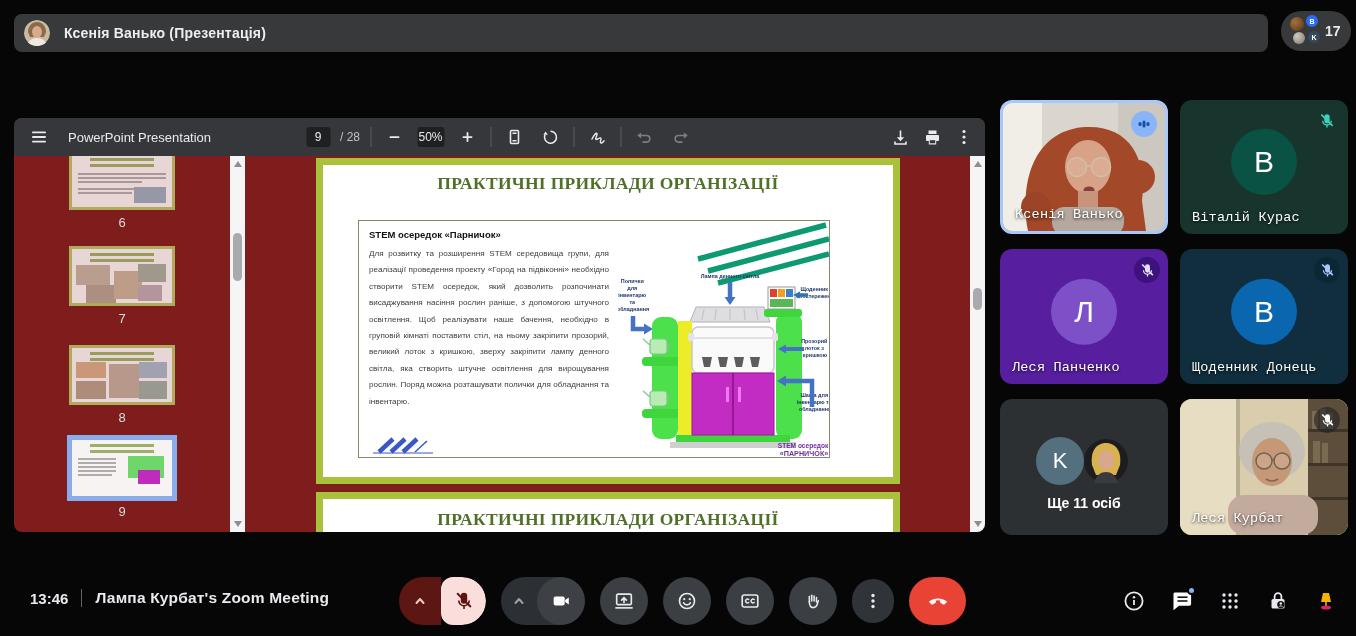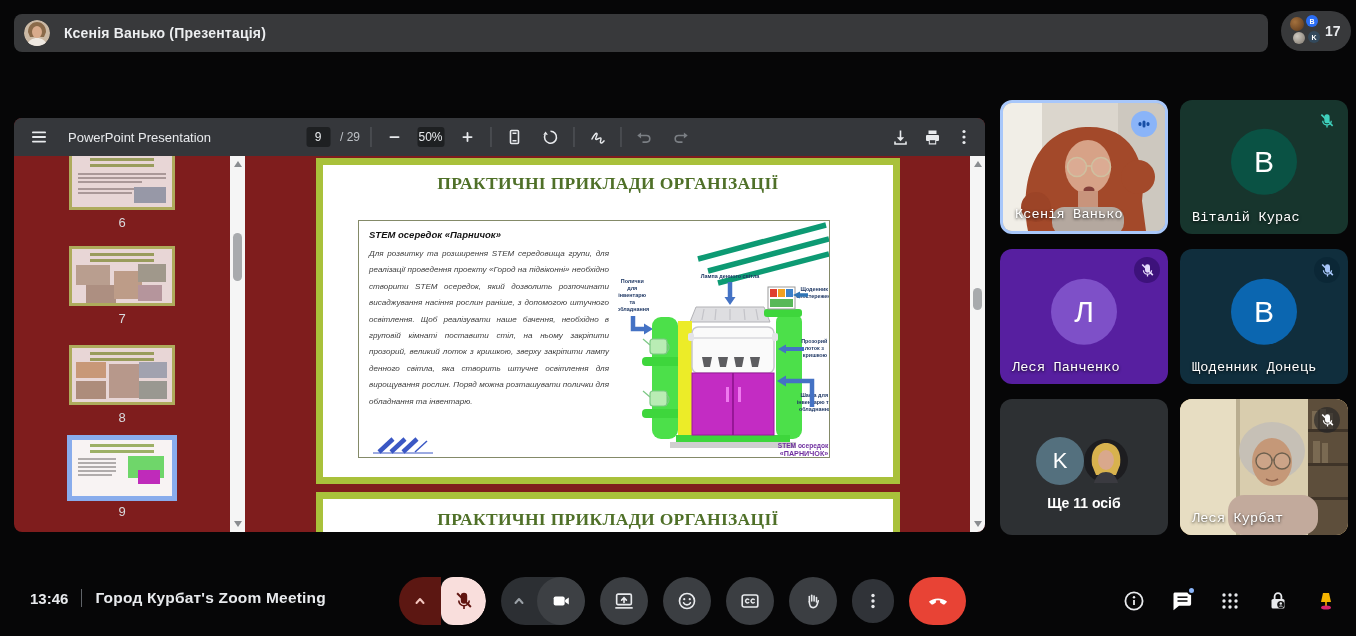--- a/index.html
+++ b/index.html
@@ -53,21 +53,21 @@
   
   .docarea { position:absolute; left:232px; top:0; width:724px; height:376px; overflow:hidden; }
   .slidepage { position:absolute; left:70px; width:584px; background:#fff;
     border:7px solid var(--slide-border-lime,#a9c13b); }
   .slide-main { top:2px; height:326px; }
   .slide-next { top:336px; height:48px; border-bottom:none; overflow:hidden; }
   .stitle { font-family:"Liberation Serif", serif; font-weight:700; text-align:center;
     color:var(--slide-title-green,#4f7028); font-size:17.5px; line-height:22px; letter-spacing:.3px; margin-top:7px; }
   .contentbox { position:absolute; left:35px; top:55px; width:472px; height:238px;
     border:1.5px solid #848a68; background:#fff; display:flex; }
-  .cb-left { width:258px; padding:5px 8px 0 10px;font-style:italic; }
+  .cb-left { width:258px; padding:5px 8px 0 10px; }
   .cb-head { font-size:9.5px; font-weight:700; color:#111; margin:3px 0 6px 0; }
   .cb-body { font-size:8.1px; color:#3c3c3c; text-align:justify; line-height:16.4px; }
   .bluestripes { position:absolute; left:12px; bottom:3px; }
   .diagram { position:absolute; right:0; top:0; }
 
   
   .tile { position:absolute; border-radius:12px; overflow:hidden; }
   .tile .nm { position:absolute; left:12px; bottom:9px; color:#fff; font-size:13.5px; font-weight:500;
     text-shadow:0 1px 3px rgba(0,0,0,.85); letter-spacing:.2px;font-family:Liberation Mono, monospace; }
   .badge { position:absolute; top:8px; right:8px; width:26px; height:26px; border-radius:50%;
@@ -132,21 +132,21 @@
               <rect x="2" y="3.5" width="14" height="1.8" rx=".9"></rect>
               <rect x="2" y="8.1" width="14" height="1.8" rx=".9"></rect>
               <rect x="2" y="12.7" width="14" height="1.8" rx=".9"></rect>
             </g>
           </svg>
       </div>
       <div class="vtitle">PowerPoint Presentation</div>
 
       <div class="vcenter">
         <input class="tbox pageno" readonly="" value="9" style="">
-        <span class="ptotal">/ 29</span>
+        <span class="ptotal">/ 28</span>
         <div class="vdiv"></div>
         <div class="tbtn">
           <svg width="16" height="16" viewBox="0 0 16 16">
               <rect x="3" y="7.2" width="10" height="1.8" rx=".9" fill="#e8eaed"></rect>
             </svg>
         </div>
         <div class="tbox zoomval">50%</div>
         <div class="tbtn">
           <svg width="16" height="16" viewBox="0 0 16 16">
               <g fill="#e8eaed">
@@ -555,21 +555,21 @@
             <line x1="4.5" y1="3.5" x2="19.5" y2="18.5" stroke-width="2.2"></line>
           </g>
         </svg>
     </div>
     <div class="nm">Леся Курбат</div>
   </div>
 
   <div class="bbar-left">
     <div class="btime">13:46</div>
     <div class="bdiv"></div>
-    <div class="bname">Город Курбат's Zoom Meeting</div>
+    <div class="bname">Лампа Курбат's Zoom Meeting</div>
   </div>
 
   <div class="controls">
     <div class="splitgrp">
       <div class="seg" style="width:42px; background:var(--mic-muted-dark,#5c1712);">
         <svg width="16" height="16" viewBox="0 0 16 16">
             <polyline points="4.5,10 8,6 11.5,10" stroke="#f2c4bd" stroke-width="2" fill="none" stroke-linecap="round" stroke-linejoin="round"></polyline>
           </svg>
       </div>
       <div class="seg" style="width:45px; background:var(--mic-muted-bg,#f9dedc); border-radius:12px 24px 24px 12px;">

